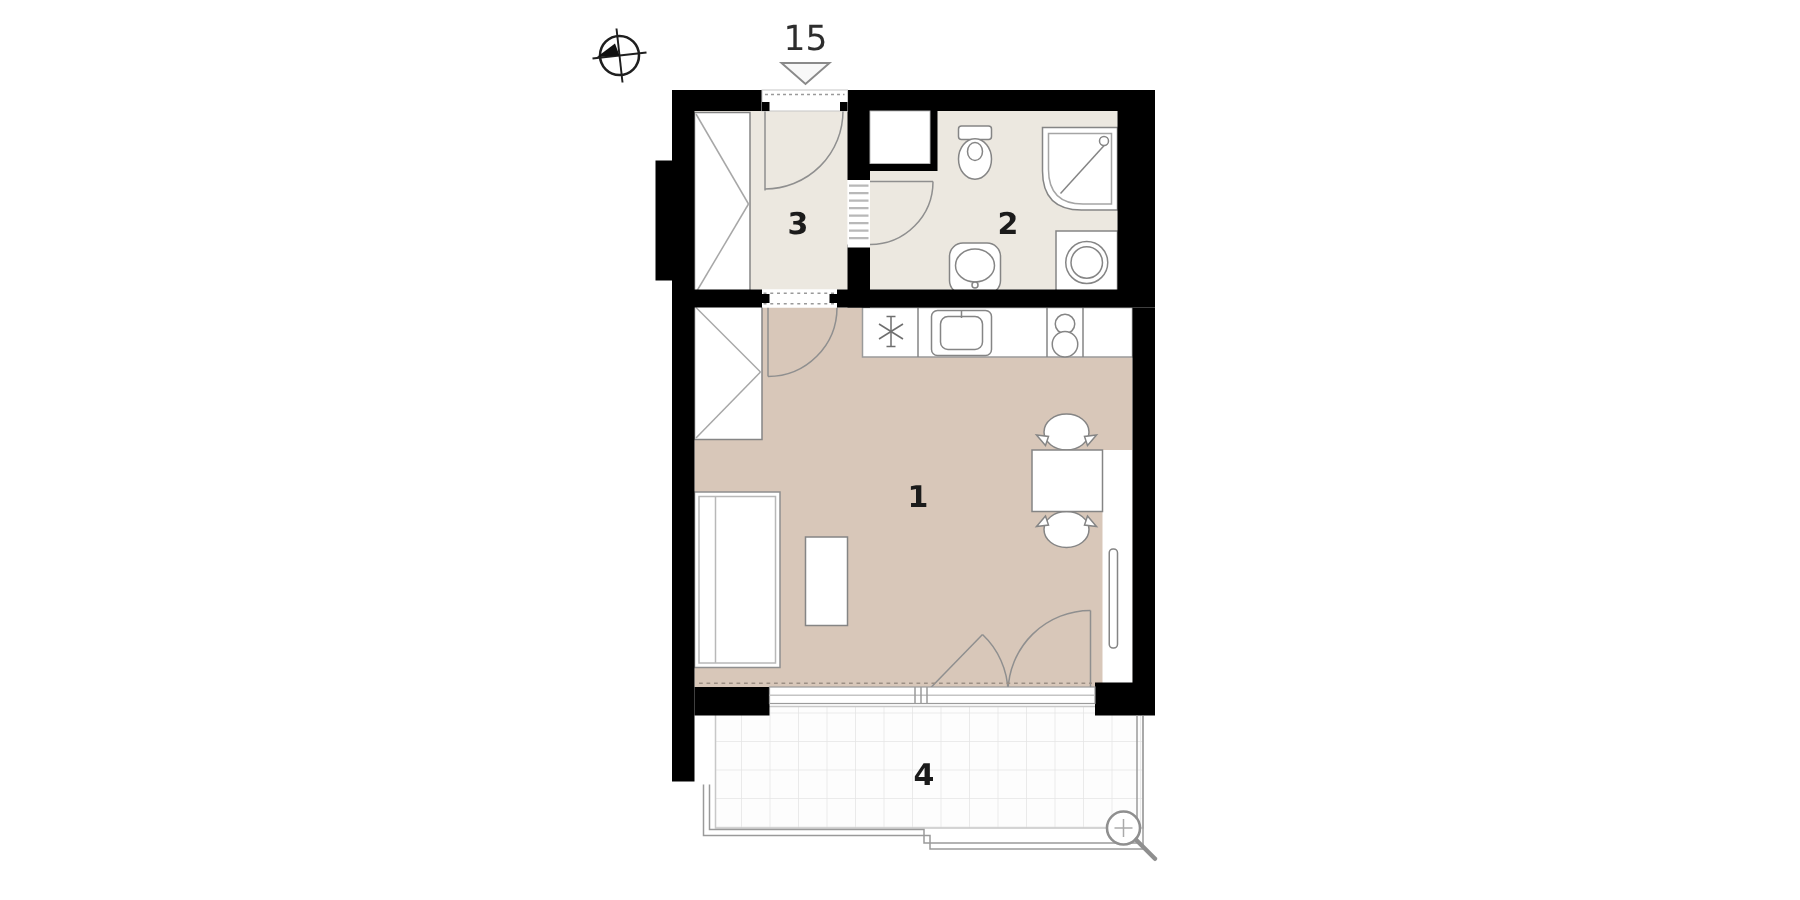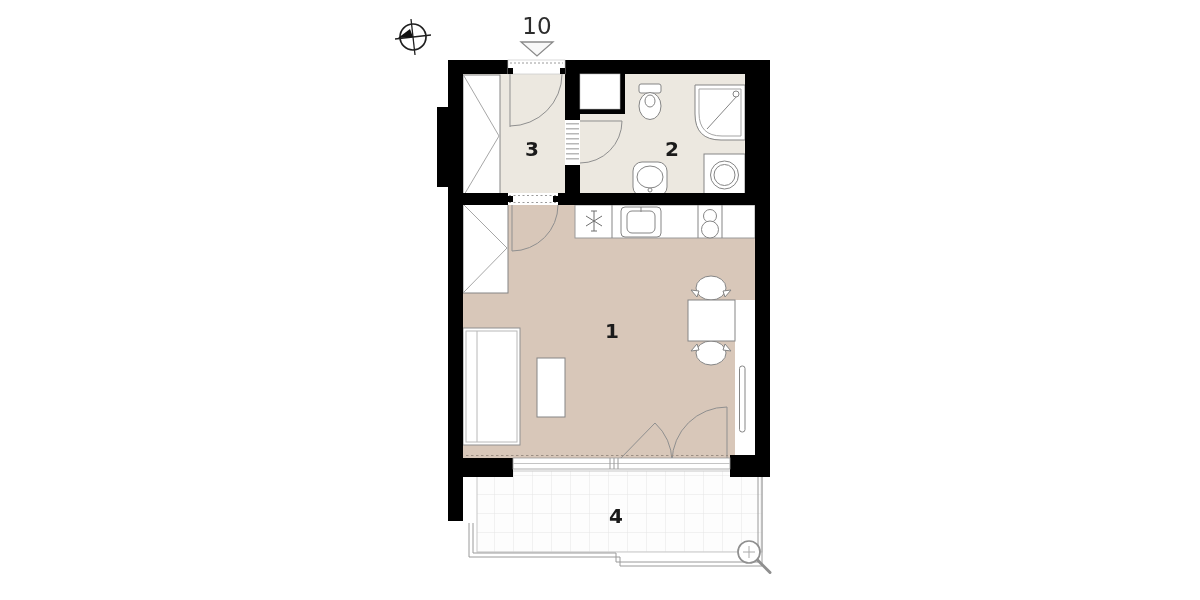--- a/index.html
+++ b/index.html
@@ -204,21 +204,21 @@
     <polygon points="521,42 553,42 537,56" fill="#f8f8f8" stroke="#8a8a8a" stroke-width="1.3"></polygon>
 
     <g>
       <circle cx="749" cy="552" r="11" fill="#ffffff" stroke="#8f8f8f" stroke-width="1.7"></circle>
       <line x1="743" y1="552" x2="755" y2="552" stroke="#aaaaaa" stroke-width="1"></line>
       <line x1="749" y1="546" x2="749" y2="558" stroke="#aaaaaa" stroke-width="1"></line>
       <line x1="757.5" y1="560" x2="770" y2="572.5" stroke="#8f8f8f" stroke-width="3" stroke-linecap="round"></line>
     </g>
   </svg>
 
-  <div class="entrance-label" style="left:537px;top:26px;">10</div>
+  <div class="entrance-label" style="left:537px;top:26px;">15</div>
 
   <div class="room-label" style="left:612px;top:331px;">1</div>
 
   <div class="room-label" style="left:672px;top:149px;">2</div>
 
   <div class="room-label" style="left:532px;top:149px;">3</div>
 
   <div class="room-label" style="left:616px;top:516px;">4</div>
 
 </div>

